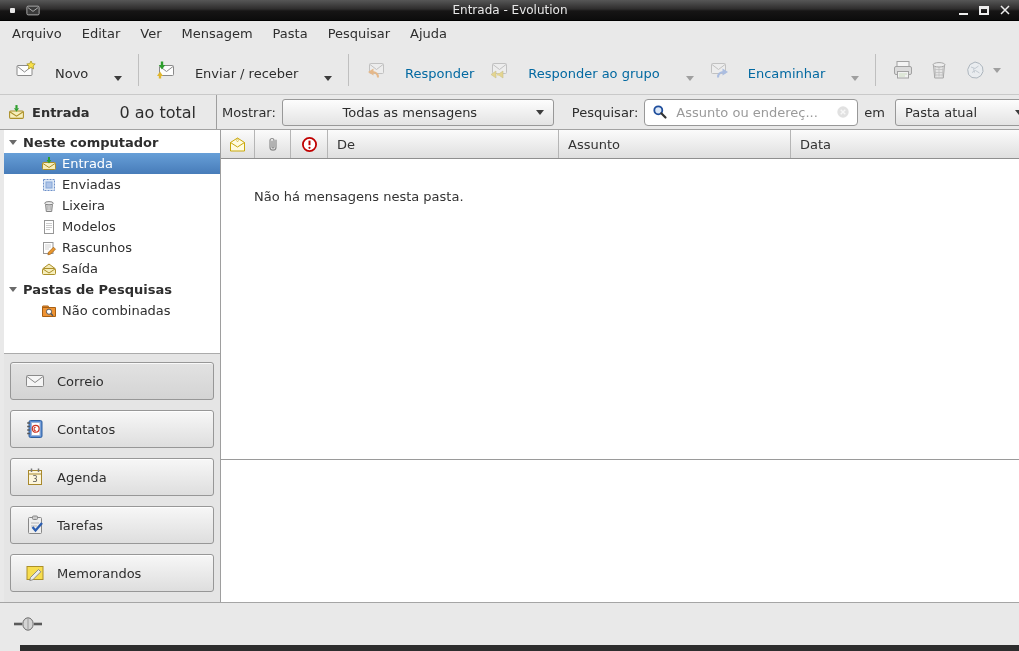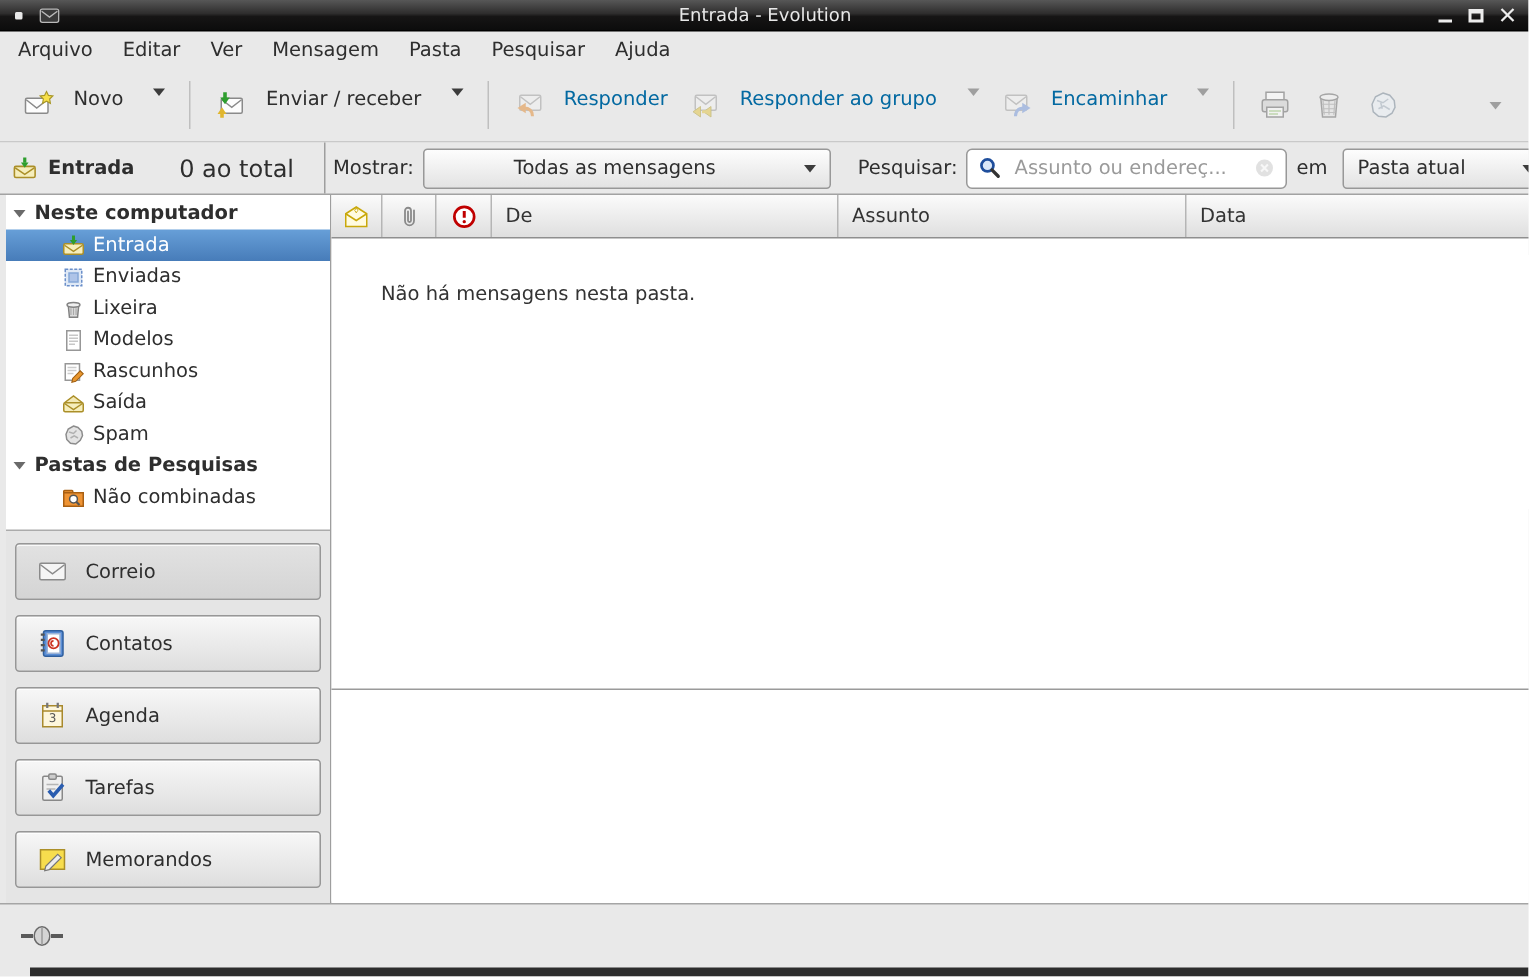--- a/index.html
+++ b/index.html
@@ -18,21 +18,21 @@
   .tb-title{position:absolute;left:1px;right:0;text-align:center;color:#e8e8e8;font-size:12px}
   .wctl{margin-left:auto;display:flex;align-items:center;gap:11px;padding-right:9px;position:relative}
   .wc-min{width:9px;height:2px;background:#ededed;margin-top:7px}
   .wc-max{width:8px;height:7px;border:2px solid #ededed;border-top-width:3px;box-sizing:content-box;width:6px;height:4px}
   
   .menubar{position:absolute;top:21px;left:0;right:0;height:25px;display:flex;align-items:center;padding-left:2px}
   .menu-item{padding:3px 10px;border-radius:3px}
   
   .toolbar{position:absolute;top:46px;left:0;right:0;height:49px;display:flex;align-items:center;
     padding:0 8px;border-bottom:1px solid #c9c9c9;box-sizing:border-box}
-  .tbtn{display:flex;align-items:flex-start;gap:12px;padding:7px 7px;border-radius:3px;white-space:nowrap}
+  .tbtn{display:flex;align-items:flex-end;gap:18px;padding:7px 7px;border-radius:3px;white-space:nowrap}
   .tbtn.disabled{color:#0369a1}
   .tbtn.disabled .ticon{opacity:.5}
   .tarrow{width:0;height:0;border-left:4px solid transparent;border-right:4px solid transparent;
     border-top:5px solid #3c3c3c;margin-left:8px}
   .disabled .tarrow, .tarrow.dim{border-top-color:#9f9f9f}
   .tsep{width:1px;height:32px;background:#bfbfbf;margin:0 9px}
   .ticon-btn{padding:6px;border-radius:3px;display:flex;align-items:center}
   .ticon-btn.disabled{opacity:.65}
   .overflow-arrow{margin-left:auto;margin-right:10px}
   
@@ -319,29 +319,20 @@
       <div class="trow child">
         <span class="ticon16">
           <svg width="16" height="16" viewBox="0 0 16 16">
               <path d="M2 7.5l6-4.5 6 4.5" fill="#f3e9b6" stroke="#ab8f28"></path>
               <rect x="1.5" y="7.5" width="13" height="6" rx="1" fill="#f6eebc" stroke="#ab8f28"></rect>
               <path d="M2 8l6 4 6-4" fill="none" stroke="#ab8f28"></path>
             </svg>
         </span>
         <span>Saída</span>
       </div>
-      <div class="trow child">
-        <span class="ticon16">
-          <svg width="16" height="16" viewBox="0 0 16 16">
-              <path d="M8 2l3 1 2.5 2.5.5 3-1.5 3L9.5 14l-3.5-.5L3.5 11 3 7.5 4.5 4z" fill="#e4e4e4" stroke="#8c8c8c"></path>
-              <path d="M5 6l3 1 2-2M6 10l2.5-1.5L11 10" fill="none" stroke="#b0b0b0"></path>
-            </svg>
-        </span>
-        <span>Spam</span>
-      </div>
       <div class="trow section">
         <span class="exp"></span>
         <span>Pastas de Pesquisas</span>
       </div>
       <div class="trow child">
         <span class="ticon16">
           <svg width="16" height="16" viewBox="0 0 16 16">
               <rect x="1.5" y="3" width="6" height="2.5" rx=".5" fill="#ef9434" stroke="#a85f12"></rect>
               <path d="M1.5 4.5h13v9h-13z" fill="#ef9434" stroke="#a85f12"></path>
               <circle cx="8" cy="8.7" r="2.6" fill="#fff" stroke="#555"></circle>

